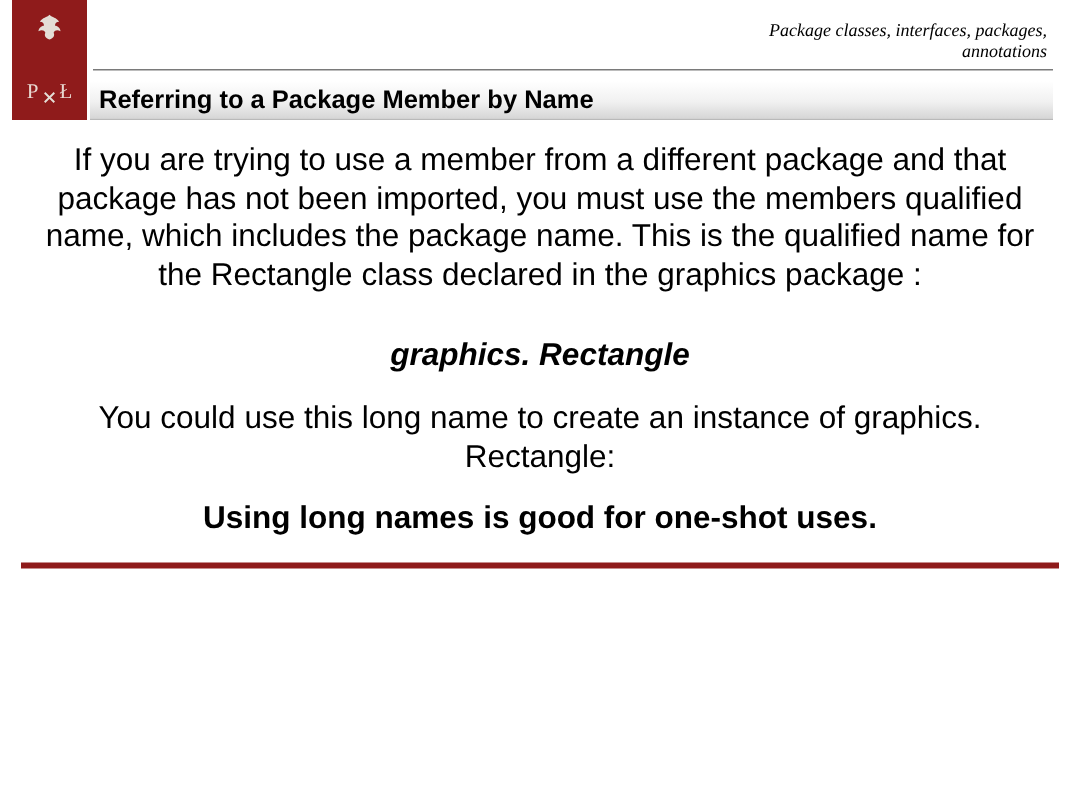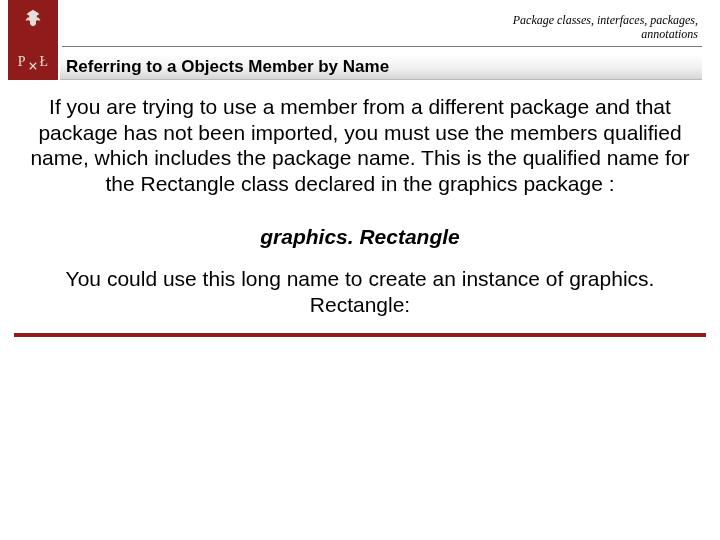--- a/index.html
+++ b/index.html
@@ -132,23 +132,24 @@
         </svg>
       </span>
       <span>Ł</span>
     </div>
   </div>
 
   <div class="topic-line">Package classes, interfaces, packages, annotations</div>
   <div class="top-rule"></div>
 
   <div class="title-bar">
-    <span class="title-text">Referring to a Objects Member by Name</span>
+    <span class="title-text">Referring to a Package Member by Name</span>
   </div>
 </div>
 
 <div class="content">
   <p>If you are trying to use a member from a different package and that package has not been imported, you must use the members qualified name, which includes the package name. This is the qualified name for the Rectangle class declared in the graphics package :</p>
   <p class="qual-name">graphics. Rectangle</p>
   <p>You could use this long name to create an instance of graphics. Rectangle:</p>
+  <p class="closing">Using long names is good for one-shot uses.</p>
 </div>
 
 <hr class="bottom-rule">
 
 </body></html>

